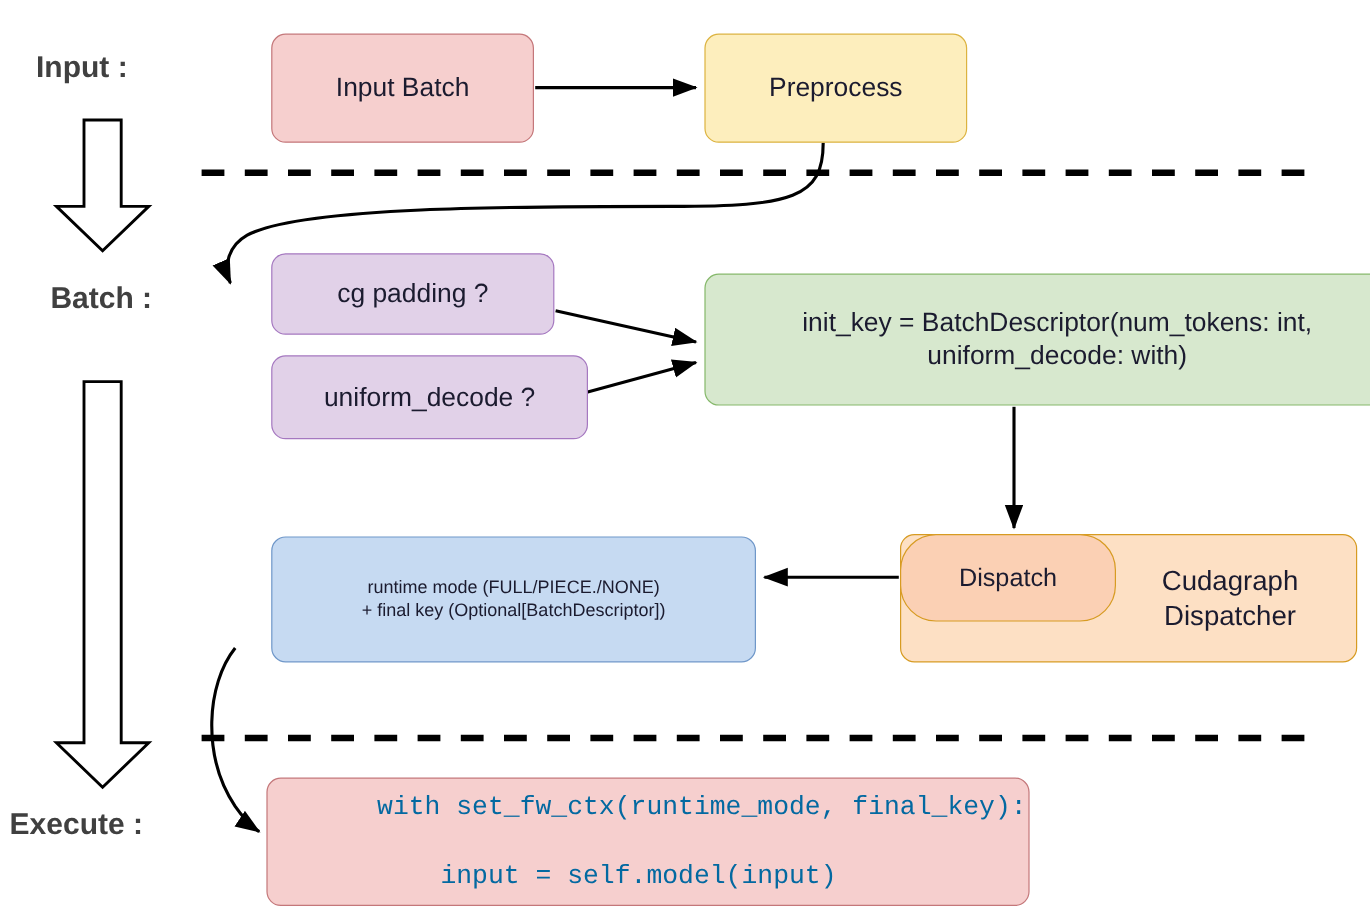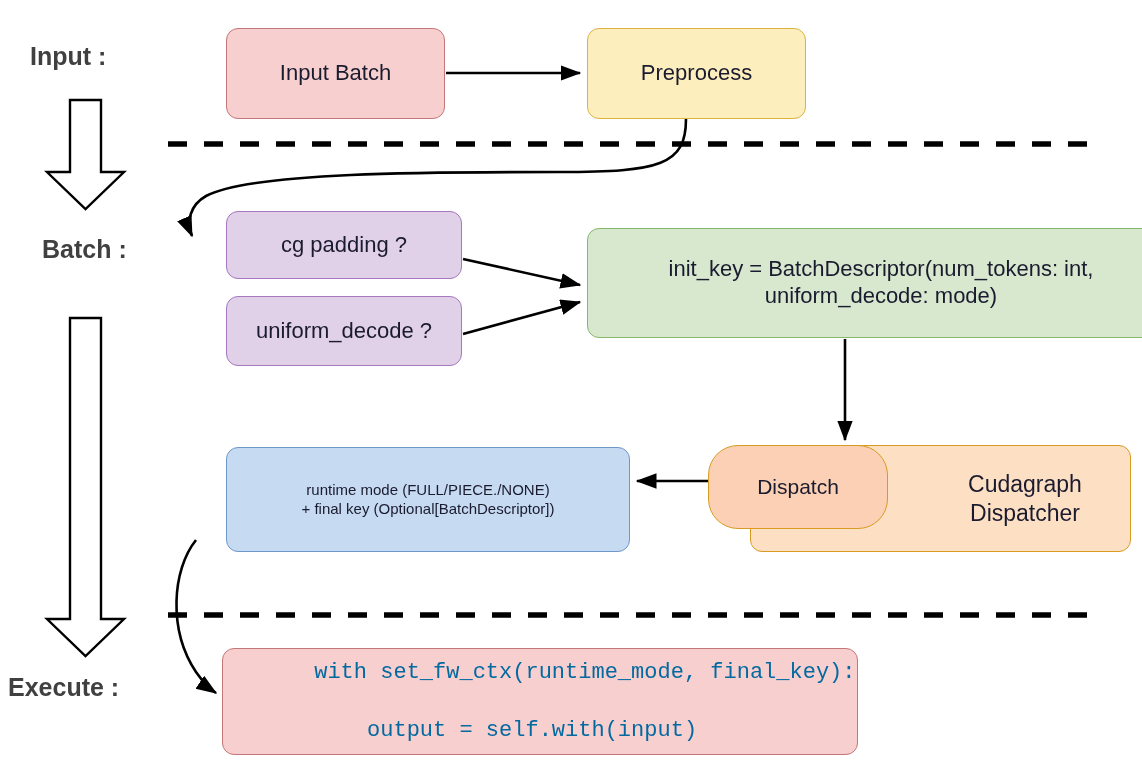--- a/index.html
+++ b/index.html
@@ -43,21 +43,21 @@
     left:587px;top:28px;width:219px;height:91px;
     background:#fdeebd;border-color:#dcb340;
     font-size:22px;
   }
   .n-cg-padding{
     left:226px;top:211px;width:236px;height:68px;
     background:#e1d1e8;border-color:#a578c0;
     font-size:22px;
   }
   .n-uniform-decode{
-    left:226px;top:296px;width:236px;height:70px;
+    left:226px;top:296px;width:264px;height:70px;
     background:#e1d1e8;border-color:#a578c0;
     font-size:22px;
   }
   .n-init-key{
     left:587px;top:228px;width:588px;height:110px;
     background:#d7e8ce;border-color:#85b86a;
     font-size:22px;
     padding:16px 14px;
   }
   .n-cudagraph-dispatcher{
@@ -65,21 +65,21 @@
     background:#fde0c4;border-color:#d79b22;
     font-size:23px;
     justify-content:flex-end;
     padding-right:20px;
     align-items:center;
   }
   .n-cudagraph-dispatcher .cd-text{
     width:170px;text-align:center;line-height:1.25;
   }
   .n-dispatch{
-    left:708px;top:445px;width:180px;height:84px;
+    left:750px;top:445px;width:180px;height:73px;
     background:#fbd0b4;border-color:#d79b22;
     font-size:21px;
     z-index:3;
     border-radius:30px;
   }
   .n-runtime-mode{
     left:226px;top:447px;width:404px;height:105px;
     background:#c6daf2;border-color:#6f97c9;
     font-size:15px;
     padding:0 8px;
@@ -147,21 +147,21 @@
 
   <div class="node n-preprocess">Preprocess</div>
 
   <div class="node n-cg-padding">cg padding ?</div>
 
   <div class="node n-uniform-decode">uniform_decode ?</div>
 
   <div class="node n-init-key">
     <div>
       <span>init_key = BatchDescriptor(num_tokens: int,</span><br>
-      <span>uniform_decode: mode)</span>
+      <span>uniform_decode: with)</span>
     </div>
   </div>
 
   <div class="node n-cudagraph-dispatcher">
     <div class="cd-text">
       <span>Cudagraph</span><br>
       <span>Dispatcher</span>
     </div>
   </div>
 
@@ -170,17 +170,17 @@
   <div class="node n-runtime-mode">
     <div>
       <span>runtime mode (FULL/PIECE./NONE)</span><br>
       <span>+ final key (Optional[BatchDescriptor])</span>
     </div>
   </div>
 
   <div class="node n-code">
     <div>
       <span>with set_fw_ctx(runtime_mode, final_key):</span><br>
-      <span>    output = self.with(input)</span>
+      <span>    input = self.model(input)</span>
     </div>
   </div>
 
 </div>
 
 </body></html>

